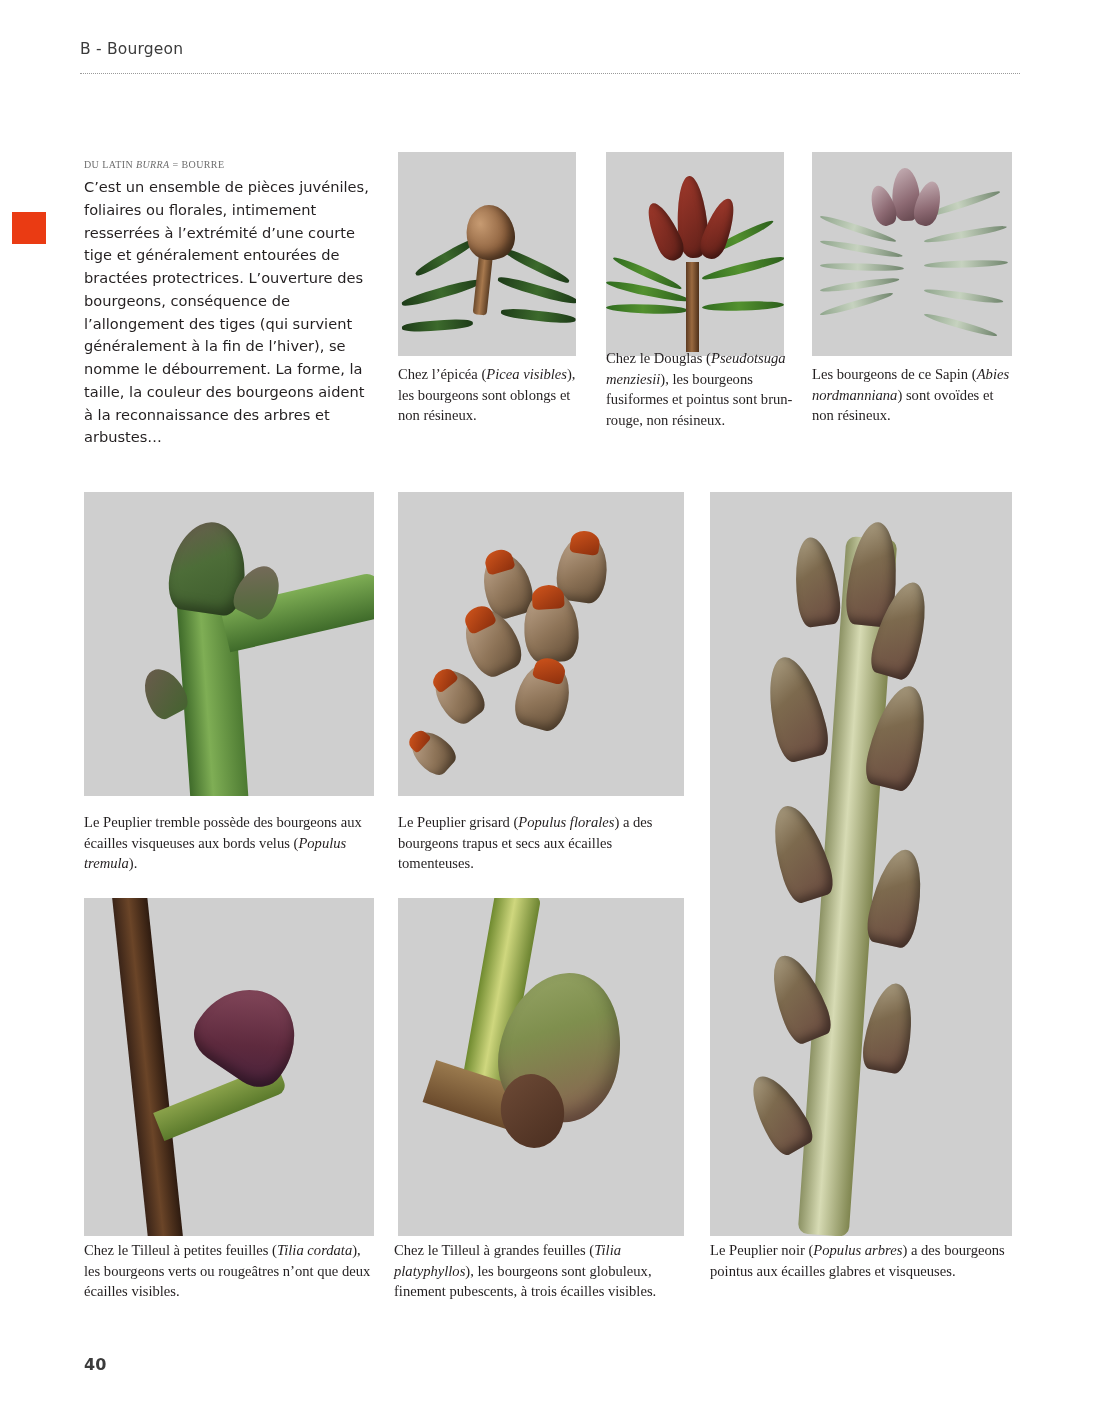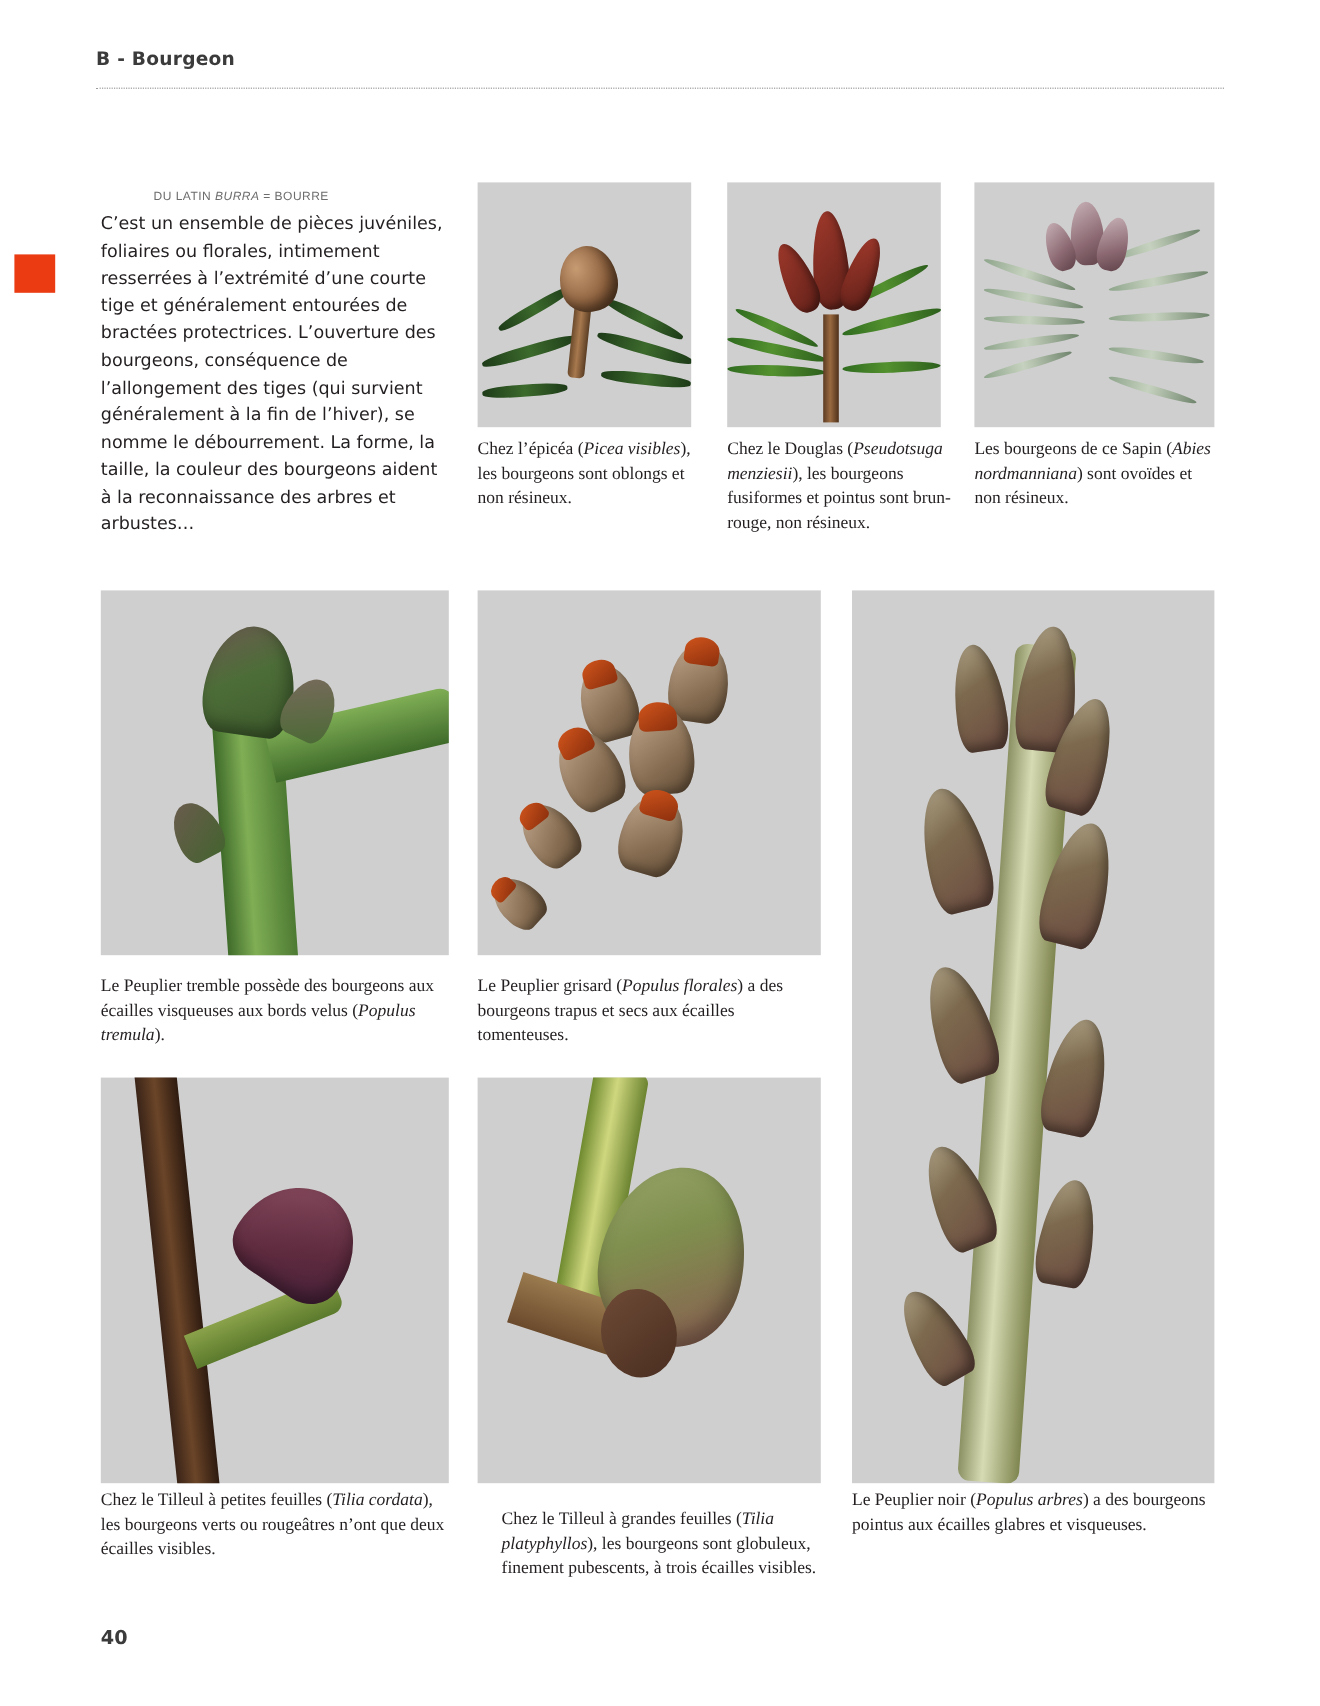--- a/index.html
+++ b/index.html
@@ -20,21 +20,21 @@
   .page-header {
     position: absolute;
     left: 80px;
     top: 40px;
     width: 940px;
     height: 40px;
   }
   .header-title {
     font-family: "DejaVu Sans", sans-serif;
     font-size: 15.5px;
-    font-weight: bold;
+    font-weight: normal;
     letter-spacing: 0.2px;
     color: #3b3b3b;
   }
   .header-rule {
     position: absolute;
     left: 0;
     top: 33px;
     width: 940px;
     height: 0;
     border-top: 1px dotted #9a9a9a;
@@ -73,25 +73,24 @@
     padding: 2px 7px 3px 7px;
     line-height: 1.05;
   }
   .entry-gram {
     font-family: "Liberation Serif", serif;
     font-size: 14.5px;
     color: #231f20;
   }
   .entry-etym {
     margin-top: 7px;
-    font-family: Liberation Sans, sans-serif;
+    font-family: Liberation Serif, serif;
     font-size: 10px;
     letter-spacing: 0.4px;
     color: #6d6d6d;
-    margin-left: 44px;
   }
   .entry-etym .it { font-style: italic; }
 
   .entry-body {
     margin-top: 6px;
     font-family: "DejaVu Sans", sans-serif;
     font-size: 14.6px;
     line-height: 1.56;
     color: #231f20;
     width: 288px;
@@ -406,21 +405,21 @@
     <span class="needle" style="left:4%;  top:50%; width:42%; height:4%;   transform:rotate(24deg);"></span>
     <span class="needle" style="left:54%; top:60%; width:48%; height:4.5%; transform:rotate(-14deg);"></span>
     <span class="needle" style="left:54%; top:74%; width:46%; height:4.5%; transform:rotate(-2deg);"></span>
     <span class="needle" style="left:56%; top:48%; width:42%; height:4%;   transform:rotate(-26deg);"></span>
     <span class="stem"></span>
     <span class="bud" style="left:40%; top:12%; width:17%; height:40%; transform:rotate(-4deg);"></span>
     <span class="bud" style="left:26%; top:24%; width:14%; height:30%; transform:rotate(-24deg);"></span>
     <span class="bud" style="left:56%; top:22%; width:14%; height:31%; transform:rotate(20deg);"></span>
   </div>
 </div>
-<div class="cap" style="left:606px; top:364px; width:188px;">Chez le Douglas (<i>Pseudotsuga menziesii</i>), les bourgeons fusiformes et pointus sont brun-rouge, non résineux.</div>
+<div class="cap" style="left:606px; top:348px; width:188px;">Chez le Douglas (<i>Pseudotsuga menziesii</i>), les bourgeons fusiformes et pointus sont brun-rouge, non résineux.</div>
 
 <div class="fig" style="left:812px; top:152px; width:200px; height:204px;">
   <div class="photo ph-abies">
     <span class="needle" style="left:4%;  top:30%; width:40%; height:3.4%; transform:rotate(18deg);"></span>
     <span class="needle" style="left:4%;  top:42%; width:42%; height:3.4%; transform:rotate(10deg);"></span>
     <span class="needle" style="left:4%;  top:54%; width:42%; height:3.4%; transform:rotate(2deg);"></span>
     <span class="needle" style="left:4%;  top:66%; width:40%; height:3.4%; transform:rotate(-8deg);"></span>
     <span class="needle" style="left:4%;  top:78%; width:38%; height:3.4%; transform:rotate(-16deg);"></span>
     <span class="needle" style="left:56%; top:30%; width:40%; height:3.4%; transform:rotate(-18deg);"></span>
     <span class="needle" style="left:56%; top:42%; width:42%; height:3.4%; transform:rotate(-10deg);"></span>
@@ -485,15 +484,15 @@
 <div class="cap" style="left:84px; top:1240px; width:292px;">Chez le Tilleul à petites feuilles (<i>Tilia cordata</i>), les bourgeons verts ou rougeâtres n’ont que deux écailles visibles.</div>
 
 <div class="fig" style="left:398px; top:898px; width:286px; height:338px;">
   <div class="photo ph-platy">
     <span class="twig"></span>
     <span class="twig2"></span>
     <span class="bud"></span>
     <span class="scale"></span>
   </div>
 </div>
-<div class="cap" style="left:418px; top:1240px; width:290px;margin-top:16px;">Chez le Tilleul à grandes feuilles (<i>Tilia platyphyllos</i>), les bourgeons sont globuleux, finement pubescents, à trois écailles visibles.</div>
+<div class="cap" style="left:394px; top:1240px; width:290px;">Chez le Tilleul à grandes feuilles (<i>Tilia platyphyllos</i>), les bourgeons sont globuleux, finement pubescents, à trois écailles visibles.</div>
 
 <div class="folio">40</div>
 
 </body></html>

